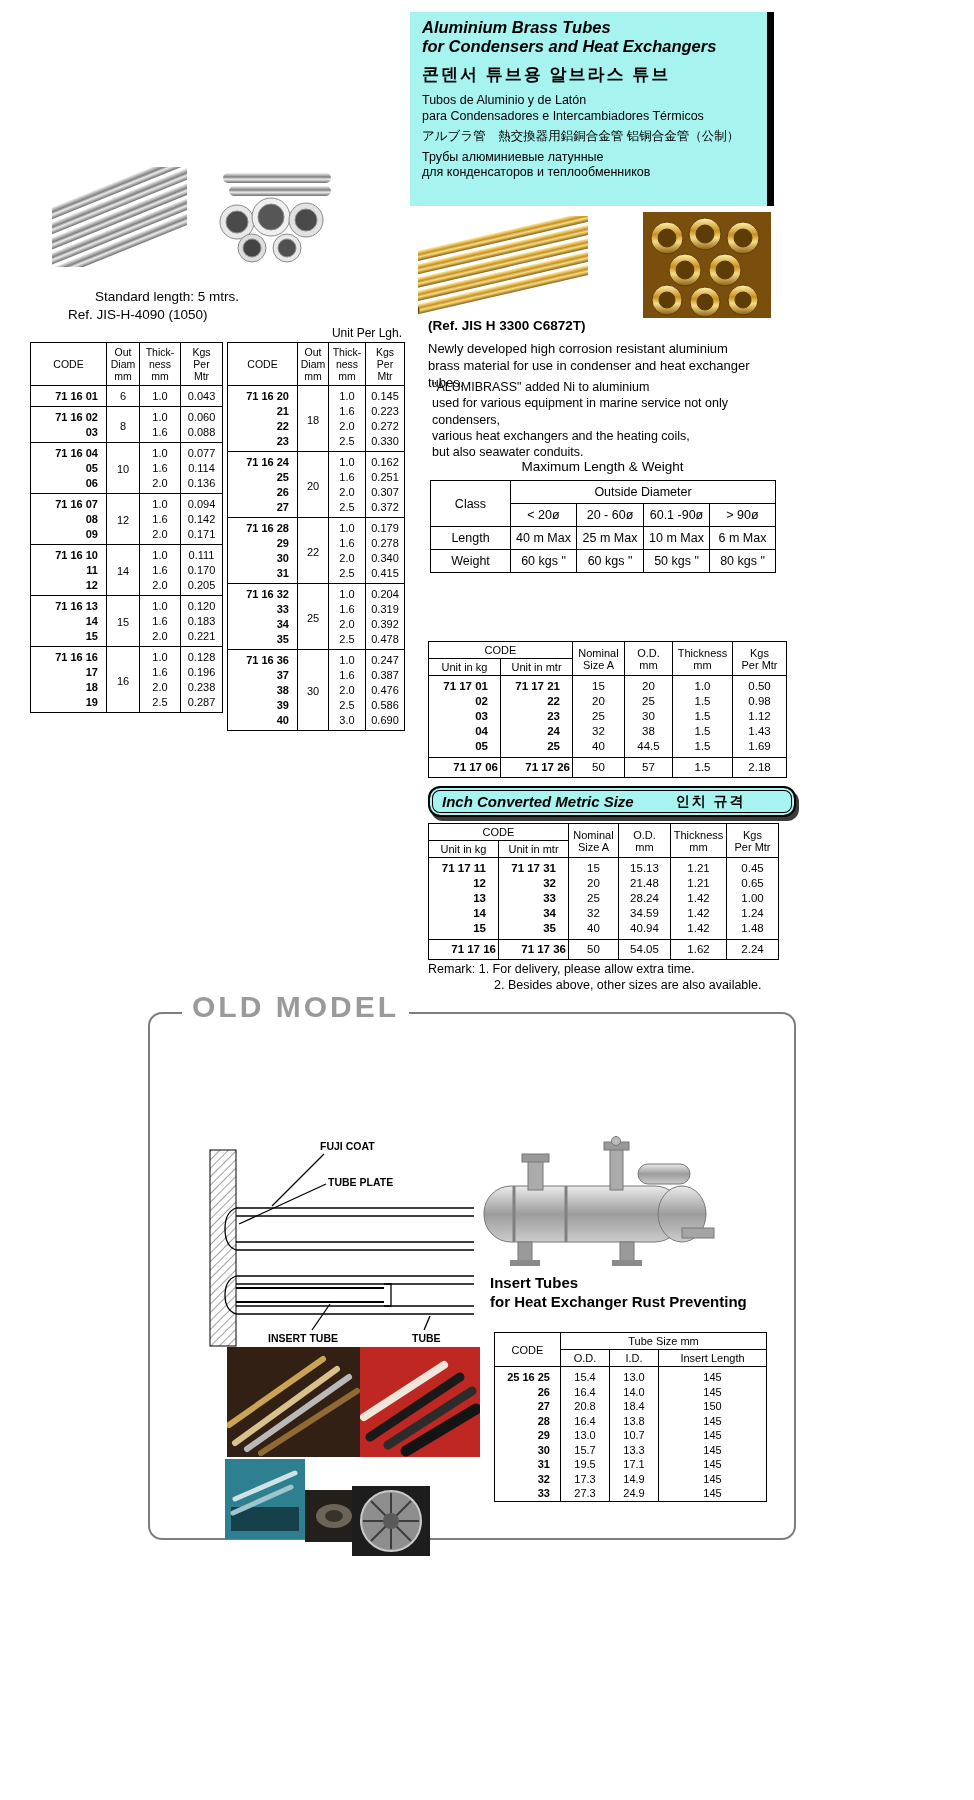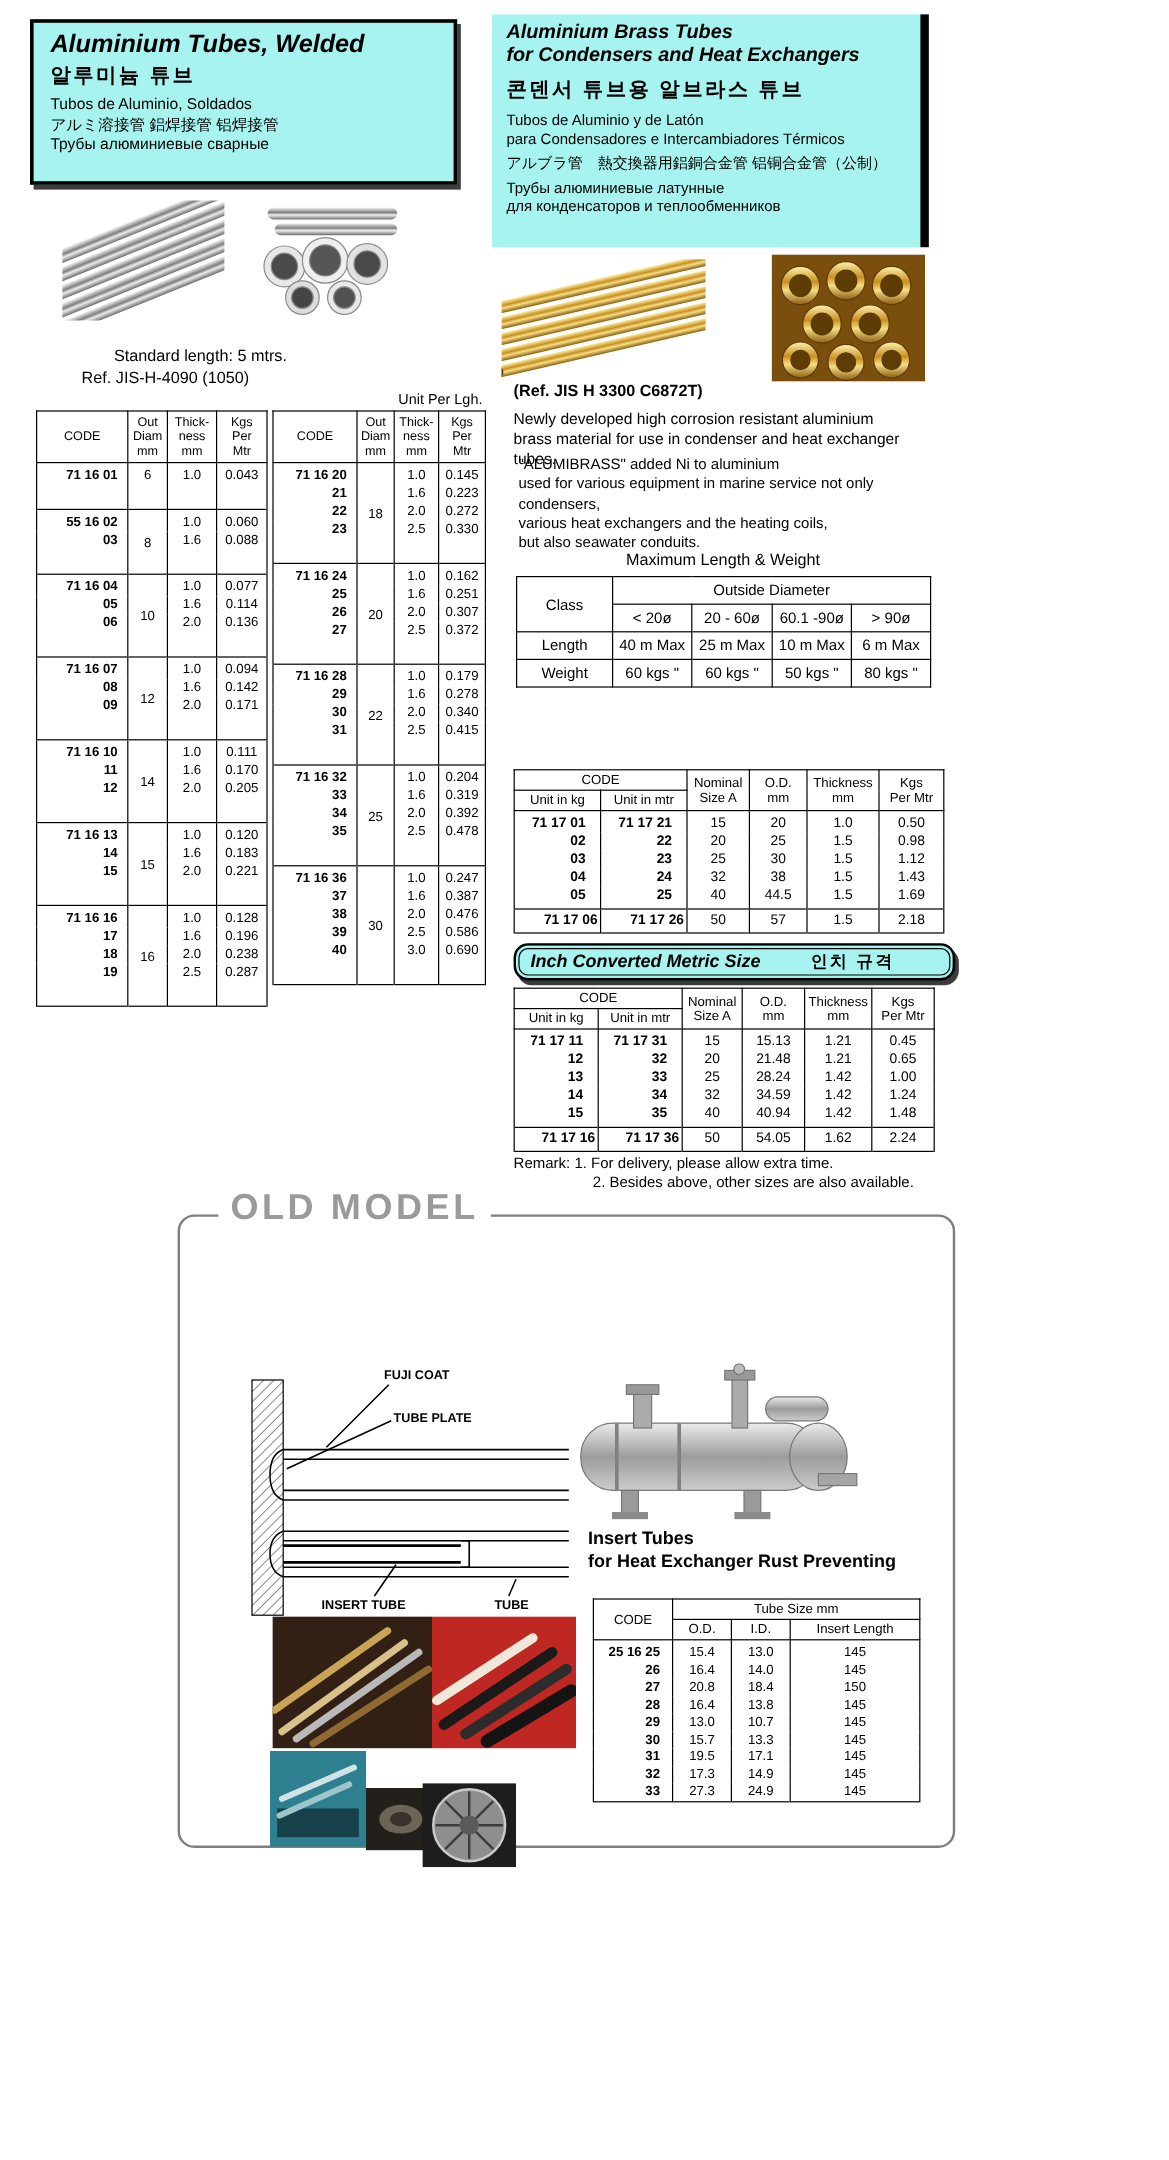--- a/index.html
+++ b/index.html
@@ -27,21 +27,21 @@
   .small-right { font-size:12px; text-align:right; }
 
   
   table { border-collapse:collapse; background:#fff; }
   .welded { border:1px solid #000; font-size:11px; table-layout:fixed; }
   .welded th { border:1px solid #000; font-weight:normal; font-size:10.5px;
     white-space:pre-line; padding:3px 1px; text-align:center; }
   .welded td { border-left:1px solid #000; border-right:1px solid #000;
     text-align:center; line-height:15px; padding:0 2px; }
   .welded tr.gs td { border-top:1px solid #000; padding-top:3px; }
-  .welded tr.ge td { padding-bottom:20px;margin-left:19px; }
+  .welded tr.ge td { padding-bottom:2px;margin-left:19px; }
   .welded td.code { font-weight:bold; text-align:right; padding-right:8px; white-space:nowrap; }
   .welded td.diam { vertical-align:middle; }
 
   
   .maxtbl { border:1px solid #000; font-size:12.5px; table-layout:fixed; }
   .maxtbl td { border:1px solid #000; text-align:center; padding:4px 2px; }
   .maxtbl td.cls { vertical-align:middle; }
 
   
   .bar { background:var(--cyan); border:2px solid #000;
@@ -109,27 +109,20 @@
       <stop offset="1" stop-color="#cccccc"></stop>
     </linearGradient>
     <pattern id="hatch" width="6" height="6" patternUnits="userSpaceOnUse" patternTransform="rotate(45)">
       <line x1="0" y1="0" x2="0" y2="6" stroke="#444" stroke-width="1"></line>
     </pattern>
   </defs>
 </svg>
 
 <div class="page">
 
-  <div class="abs left-header">
-    <div class="lh-title">Aluminium Tubes, Welded</div>
-    <div class="lh-kr">알루미늄 튜브</div>
-    <div class="lh-small first">Tubos de Aluminio, Soldados</div>
-    <div class="lh-small">アルミ溶接管  鋁焊接管  铝焊接管</div>
-    <div class="lh-small">Трубы алюминиевые сварные</div>
-  </div>
 
   <div class="abs right-header">
     <div class="rh-title">Aluminium Brass Tubes</div>
     <div class="rh-title">for Condensers and Heat Exchangers</div>
     <div class="rh-kr">콘덴서 튜브용 알브라스 튜브</div>
     <div class="rh-small">Tubos de Aluminio y de Latón</div>
     <div class="rh-small">para Condensadores e Intercambiadores Térmicos</div>
     <div class="rh-small rh-gap">アルブラ管　熱交換器用鋁銅合金管 铝铜合金管（公制）</div>
     <div class="rh-small rh-gap">Трубы алюминиевые латунные</div>
     <div class="rh-small">для конденсаторов и теплообменников</div>
@@ -196,21 +189,21 @@
       </tr>
     </thead>
     <tbody id="welded-left-body">
         <tr class="gs ge">
           <td class="code">71 16 01</td>
           <td class="diam" rowspan="1">6</td>
           <td>1.0</td>
           <td>0.043</td>
         </tr>
         <tr class="gs">
-          <td class="code">55 16 02</td>
+          <td class="code">71 16 02</td>
           <td class="diam" rowspan="2">8</td>
           <td>1.0</td>
           <td>0.060</td>
         </tr>
         <tr class="ge">
           <td class="code">03</td>
           <td>1.6</td>
           <td>0.088</td>
         </tr>
         <tr class="gs">

